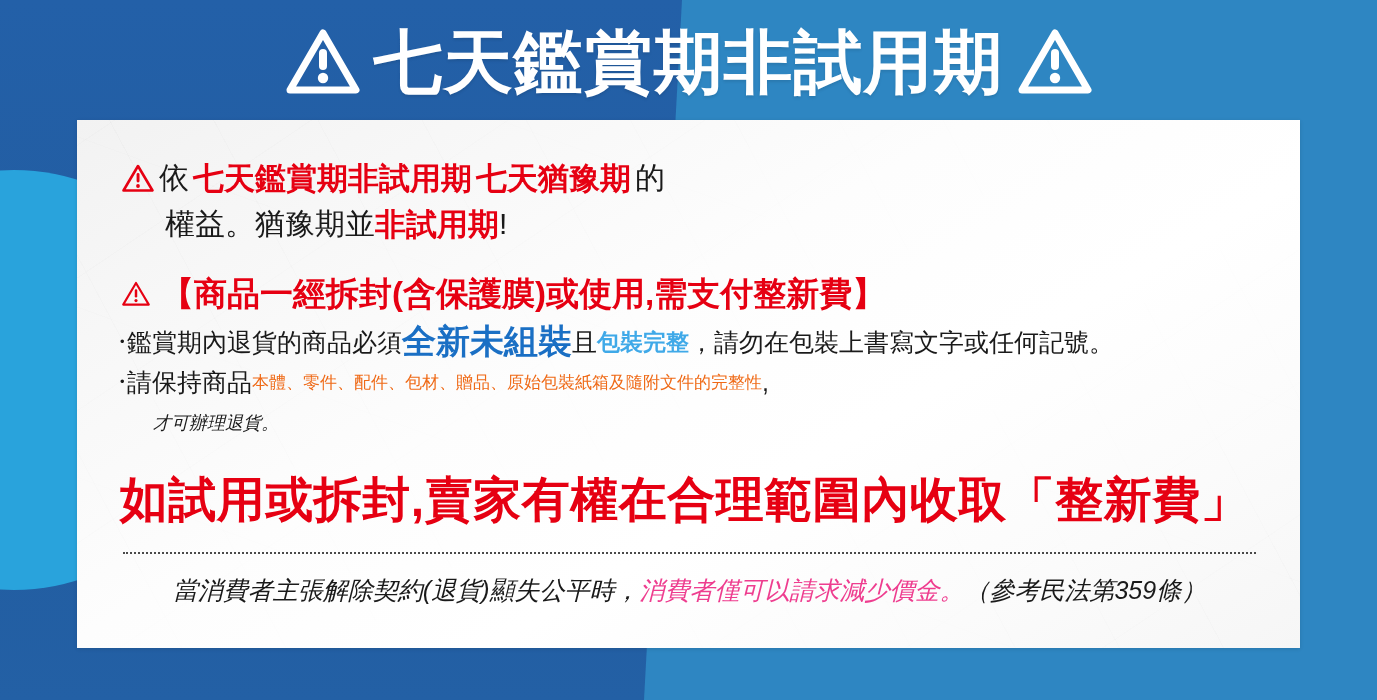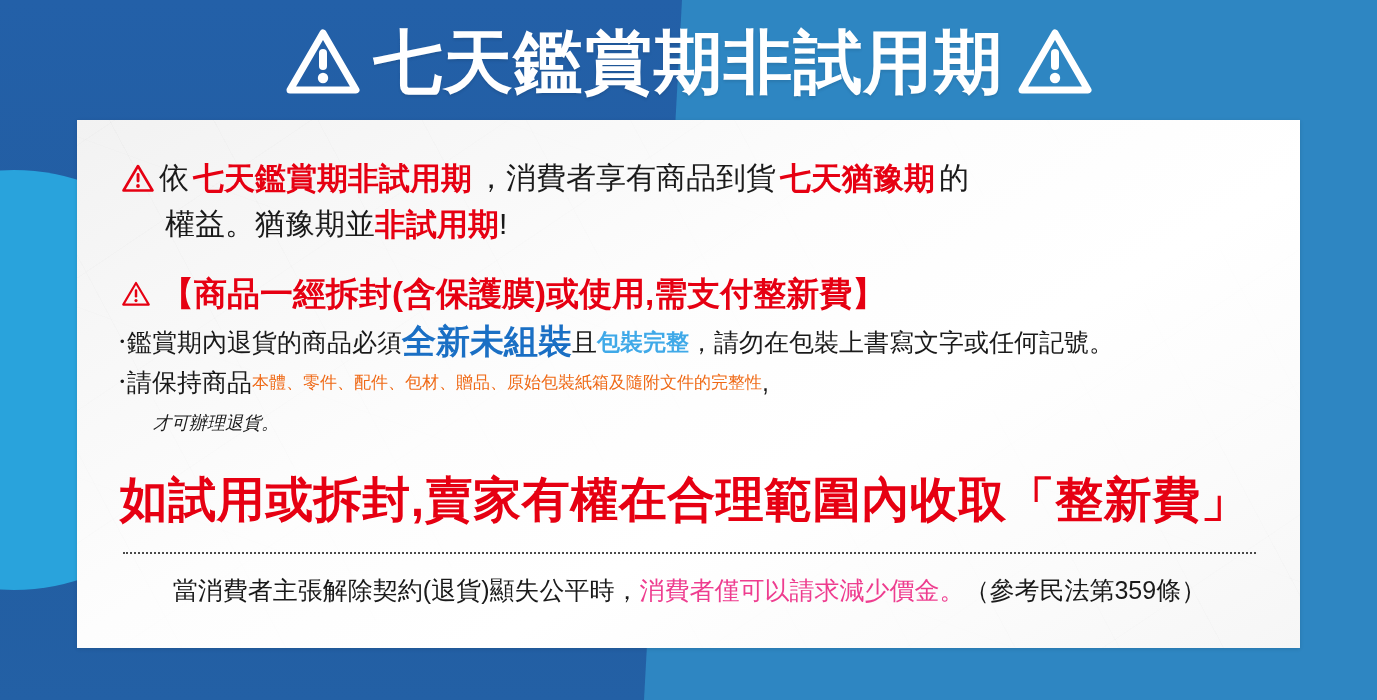--- a/index.html
+++ b/index.html
@@ -204,20 +204,21 @@
     opacity: 0.85;
   }
 
   
   .footer {
     margin-top: 20px;
     text-align: center;
     font-size: 25px;
     color: #1a1a1a;
     white-space: nowrap;
+    font-style: italic;
   }
 </style>
 </head>
 <body>
 
 <div class="stage">
 
   <div class="bg-dark"></div>
   <div class="bg-light-wedge"></div>
   <div class="bg-circle"></div>
@@ -248,21 +249,20 @@
         <div class="l1 ln">
           <span>
             <svg width="34" height="31" viewBox="0 0 34 31" aria-hidden="true" style="display:block;">
               <path d="M17 3 L31.5 27.5 L2.5 27.5 Z" fill="none" stroke="#e60012" stroke-width="2.6" stroke-linejoin="round"></path>
               <rect x="15.6" y="10" width="2.9" height="9.5" rx="1.4" fill="#e60012"></rect>
               <circle cx="17" cy="23" r="1.9" fill="#e60012"></circle>
             </svg>
           </span>
           <span class="black">依</span>
             <span class="red-b">七天鑑賞期非試用期</span>
-            <span class="black">，消費者享有商品到貨</span>
             <span class="red-b">七天猶豫期</span>
             <span class="black">的</span>
         </div>
         <div class="l2 ln">
           <span class="black">權益。猶豫期並</span>
             <span class="red-b">非試用期</span>
             <span class="black">!</span>
         </div>
       </div>
 

